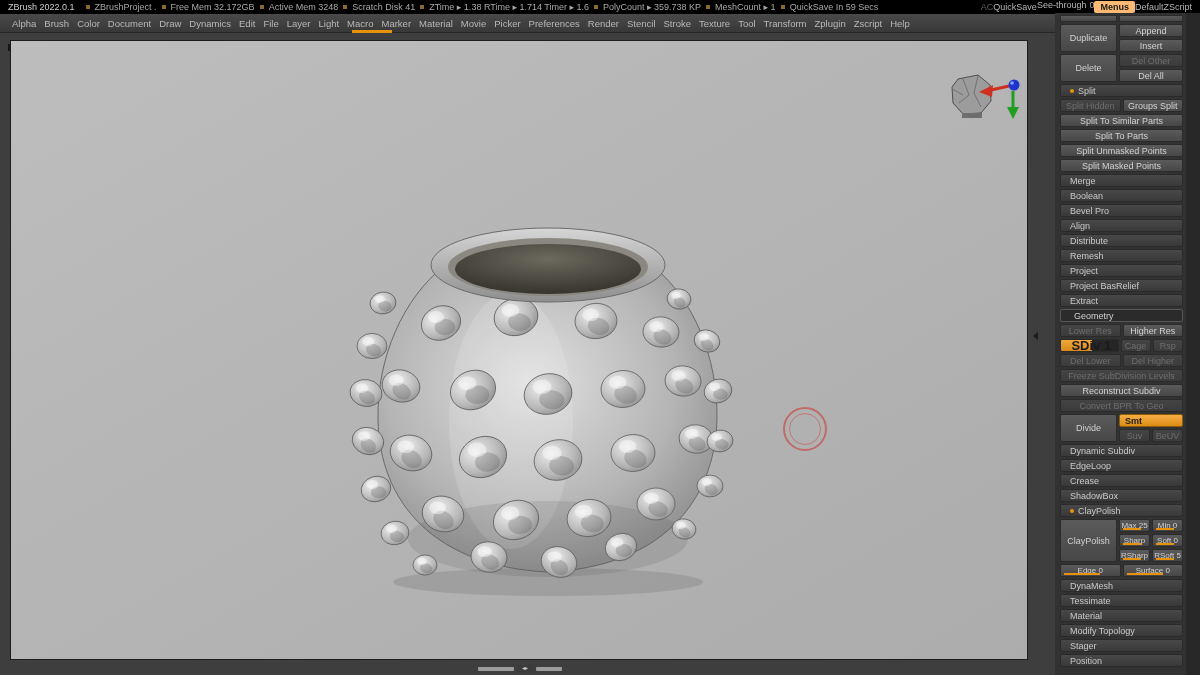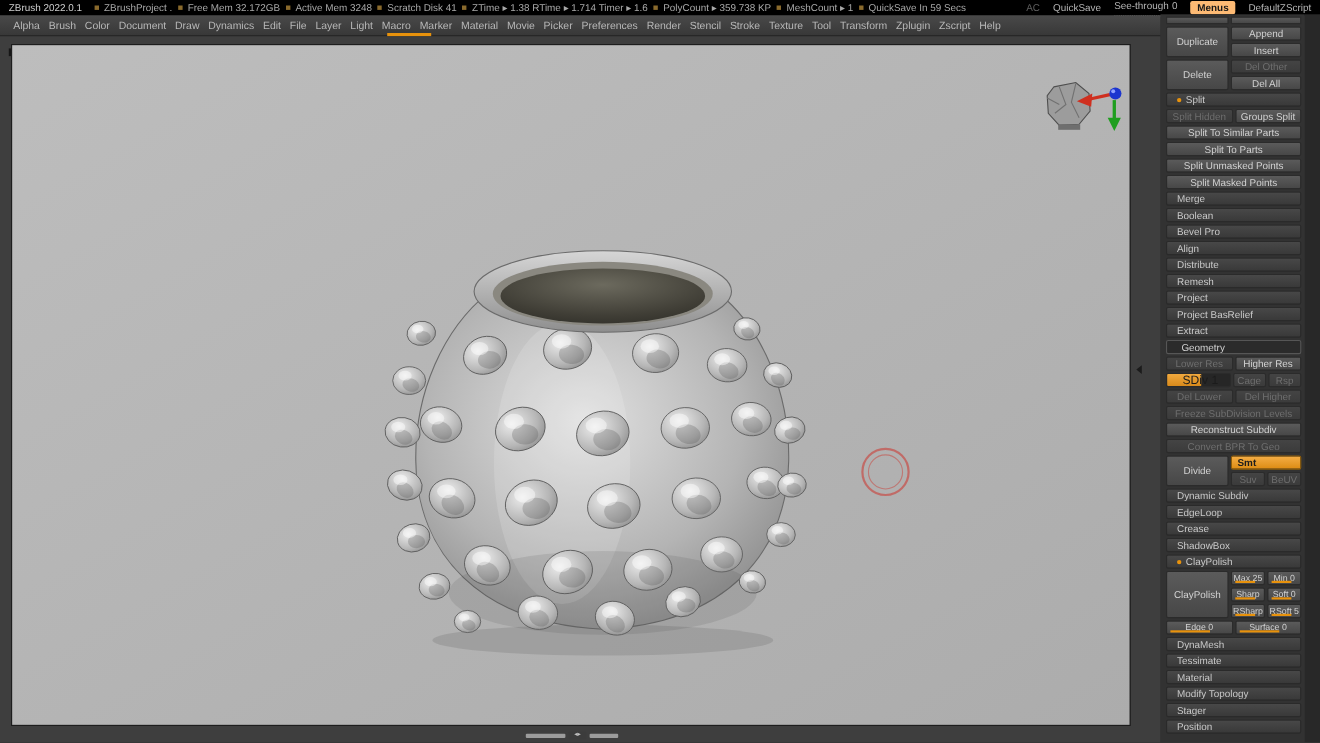--- a/index.html
+++ b/index.html
@@ -6,21 +6,21 @@
   html,body { width:1200px; height:675px; overflow:hidden; }
   body { position:relative; background:#2e2e2e; font-family:"Liberation Sans", sans-serif; }
 
   
   .titlebar { position:absolute; left:0; top:0; width:1200px; height:14px; background:#000;
               display:flex; align-items:center; padding:0 8px; font-size:9px; color:#b5b5b5; }
   .tb-left { display:flex; align-items:center; flex:1; white-space:nowrap; overflow:hidden; }
   .tb-app { color:#cfcfcf; margin-right:6px; }
   .tb-item { color:#a8a8a8; }
   .tb-sep { width:4px; height:4px; background:#8a6a2c; display:inline-block; margin:0 5px; flex:none; }
-  .tb-right { display:flex; align-items:center; gap:12px; white-space:nowrap; }
+  .tb-right { display:flex; align-items:center; white-space:nowrap; }
   .tb-ac { color:#5f5f5f; }
   .tb-qs { color:#b5b5b5; }
   .tb-st { color:#b5b5b5; border-bottom:1px dotted #8a8a8a; padding-bottom:4px; }
   .tb-st b { font-weight:normal; margin-left:3px; }
   .menus-btn { background:#fdba74; color:#181818; padding:1px 6px; border-radius:2px; font-weight:bold; }
   .tb-script { color:#b5b5b5; }
 
   
   .menubar { position:absolute; left:0; top:14px; width:1055px; height:19px;
              background:linear-gradient(#494949,#383838); border-bottom:1px solid #262626;
@@ -53,21 +53,21 @@
            white-space:nowrap; overflow:hidden; }
   .btn { background:linear-gradient(#5b5b5b,#474747); border:1px solid #2b2b2b; color:#d2d2d2;
          text-align:center; cursor:default; }
   .btn.disabled { color:#6e6e6e; background:linear-gradient(#444,#3b3b3b); }
   .btn.orange { background:linear-gradient(#f4ad45,#dd8c14); color:#1d1d1d; border-color:#8f5d08;
                 text-align:left; padding-left:5px; font-weight:bold; }
   .mslider { position:relative; font-size:8px; }
   .mslider::after { content:''; position:absolute; left:3px; bottom:1px; height:2px; width:62%; background:#e8920c; }
   .slider { position:relative; background:#262626; border:1px solid #2b2b2b; text-align:left; }
   .slider .fill { position:absolute; top:0; left:0; bottom:0; background:linear-gradient(#f1a93e,#d7891b); }
-  .slider .sl-label { position:relative; color:#1b1b1b; padding-left:4px; font-weight:normal; font-size:11px; }
+  .slider .sl-label { position:relative; color:#1b1b1b; padding-left:4px; font-weight:bold; font-size:13px; }
   .hdr { background:linear-gradient(#484848,#393939); border:1px solid #2a2a2a; color:#c9c9c9;
          text-align:left; padding-left:9px; }
   .hdr.open::before { content:''; display:inline-block; width:4px; height:4px; border-radius:50%;
                       background:#e8920c; margin-right:4px; vertical-align:1px; }
   .palette-title { background:#2b2b2b; border:1px solid #565656; color:#d0d0d0; text-align:left; padding-left:13px; }
   .row  { display:flex; gap:2px; height:13px; flex:none; }
   .row .cell { flex:1;text-align:center; }
   .pair { display:flex; gap:2px; flex:none; }
   .pair .bigcell { width:57px; flex:none; height:auto; display:flex; align-items:center; justify-content:center; }
   .pair .rcol { flex:1; display:flex; flex-direction:column; gap:2px; }

